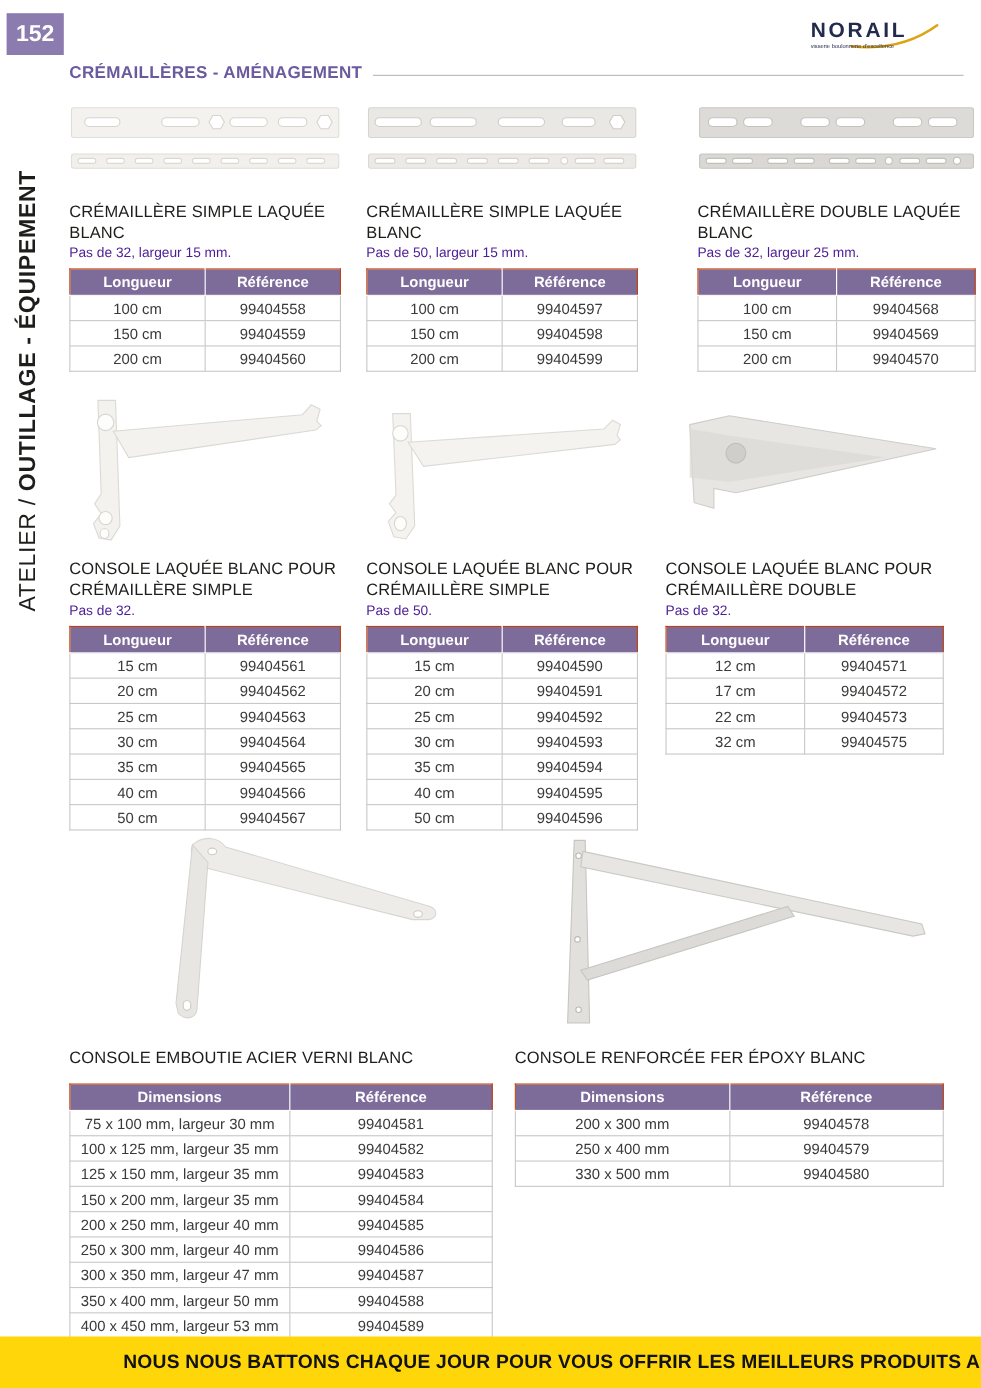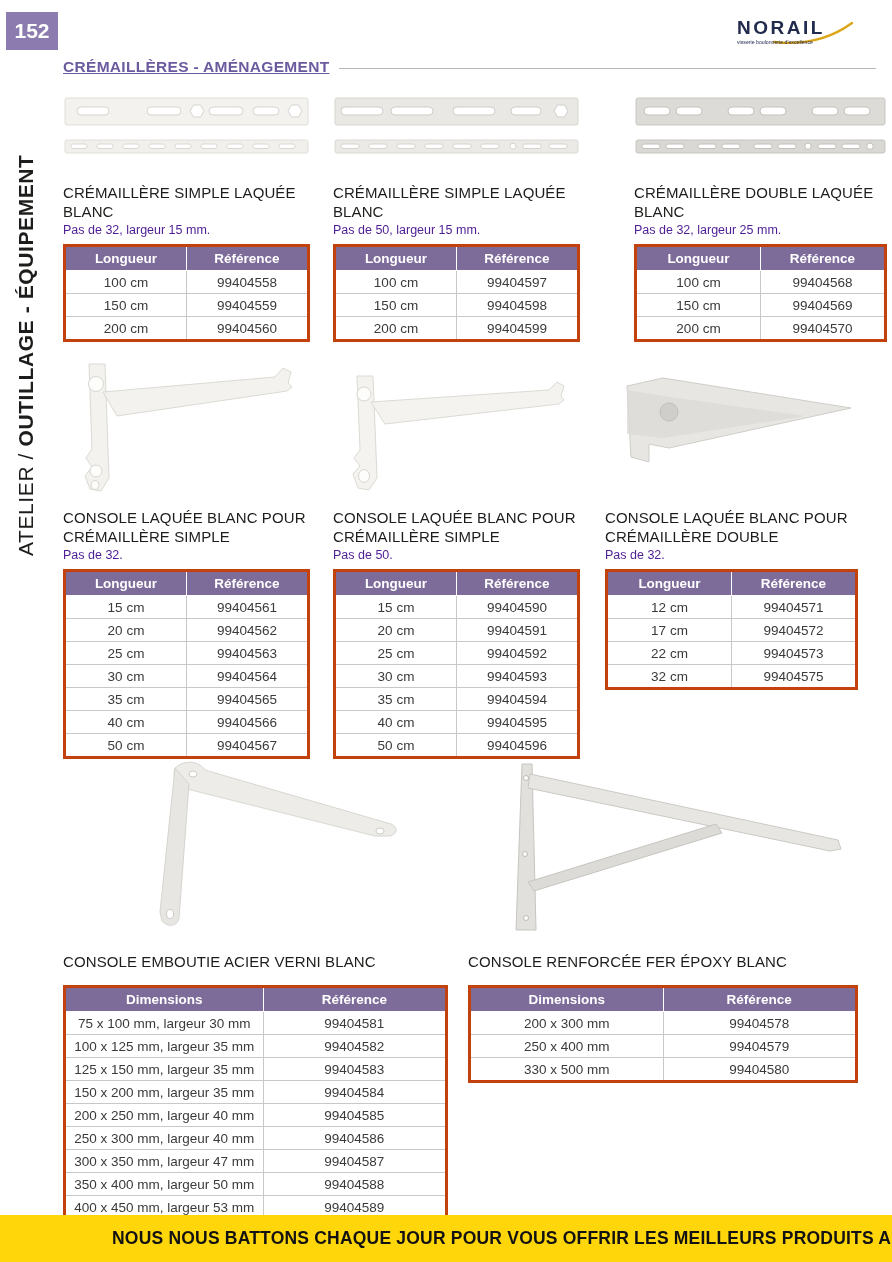--- a/index.html
+++ b/index.html
@@ -9,30 +9,30 @@
   .pagenum { position:absolute; left:6px; top:12px; width:52px; height:38px; background:#8c7bae;
              color:#fff; font-weight:bold; font-size:21px; display:flex; align-items:center; justify-content:center; }
 
   .logo { position:absolute; top:14px; right:34px; width:124px; height:44px; }
 
   .sidebar { position:absolute; left:14px; top:556px; width:490px; transform:rotate(-90deg);
              transform-origin:0 0; font-size:21px; color:#1d1d1b; letter-spacing:0.6px; white-space:nowrap; }
   .sidebar .bold { font-weight:bold; }
 
   .section-head { position:absolute; left:63px; top:58px; right:16px; display:flex; align-items:center; gap:10px; }
-  .section-head .txt { color:#6b5a9e; font-weight:bold; font-size:15.5px; letter-spacing:0.3px;text-decoration:underline; }
+  .section-head .txt { color:#6b5a9e; font-weight:bold; font-size:15.5px; letter-spacing:0.3px; }
   .section-head .rule { flex:1; border-top:1px solid #b9b7b3; margin-top:3px; }
 
   .product { position:absolute; }
   .img-box { display:flex; align-items:center; justify-content:center; }
   .p-title { font-size:15px; font-weight:normal; color:#1d1d1b; line-height:1.27; margin:10px 0 2px; letter-spacing:0.1px; }
   .p-sub { font-size:12.5px; color:#4c1d95; margin:0 0 7px; }
   .wide .p-title { margin:12px 0 14px; }
 
-  table.ref { width:100%; border-collapse:collapse; font-size:13.5px; color:#3a3a39; border:3px solid #c2410c; }
+  table.ref { width:100%; border-collapse:collapse; font-size:13.5px; color:#3a3a39; border:1px solid #c2410c; }
   .ref th { background:#7d6b9a; color:#fff; font-weight:bold; padding:4px 0; border:1px solid #fff;
             border-top:none; font-size:13.5px; text-align:center; }
   .ref th:first-child { border-left:none; } .ref th:last-child { border-right:none; }
   .ref td { text-align:center; padding:3.5px 0; border:1px solid #c9c8c6; background:#fff; }
 
   .footer { position:absolute; left:0; right:0; bottom:0; height:47px; background:#ffd60a;
             display:flex; align-items:center; overflow:hidden; }
   .footer span { padding-left:112px; white-space:nowrap; font-weight:bold; font-size:17.5px;
                  color:#121212; letter-spacing:0.2px; }
 

